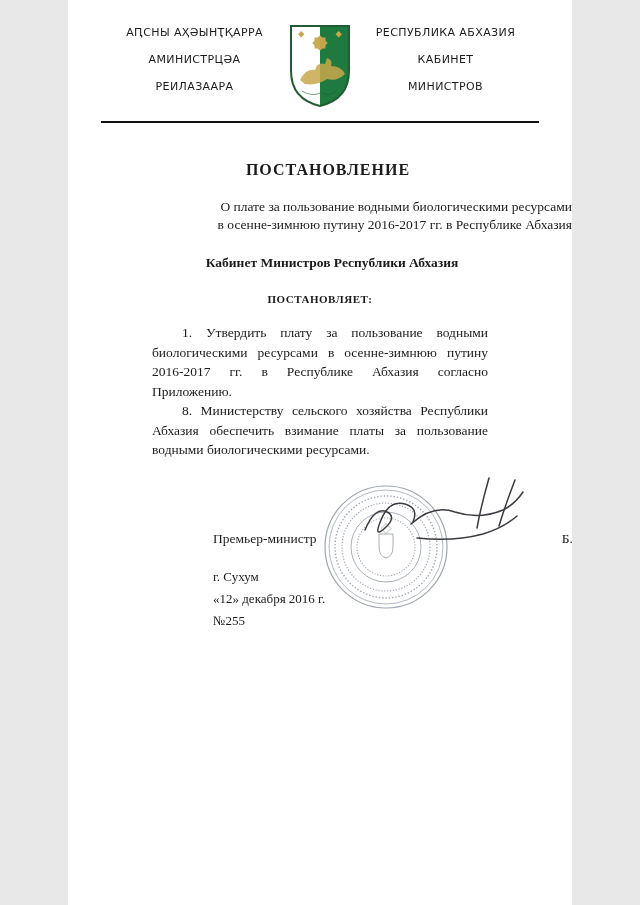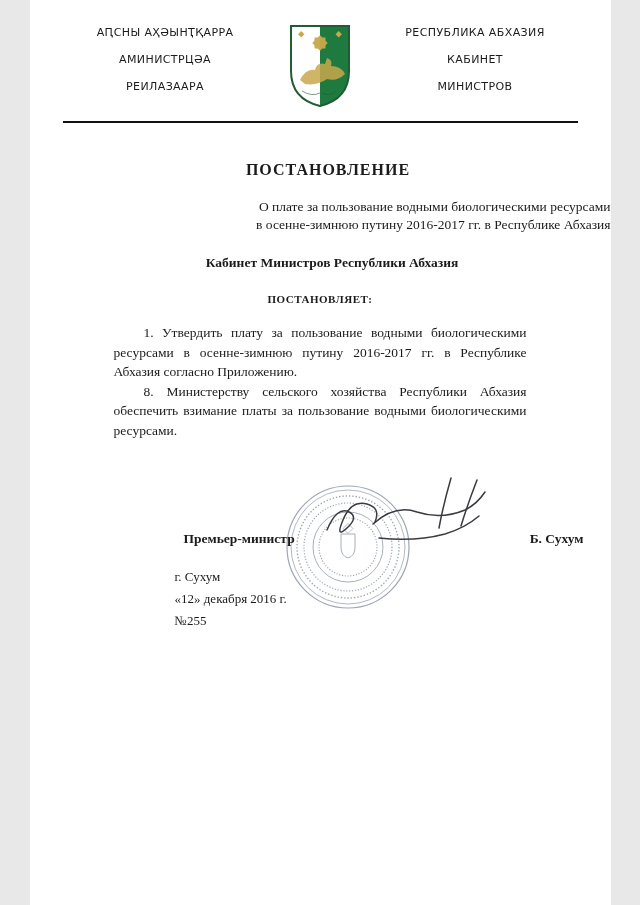--- a/index.html
+++ b/index.html
@@ -1,18 +1,18 @@
 <!DOCTYPE html>
 <html><head>
 <meta charset="utf-8">
 <style>
   html,body { margin:0; padding:0; background:#e8e8e8; }
   .page {
     position:relative;
-    width:581px; height:905px;
+    width:504px; height:905px;
     margin:0 auto;
     background:#ffffff;
     color:#1b1b1b;
     font-family:"Liberation Serif","DejaVu Serif",serif;
     overflow:hidden;
     box-sizing:border-box;
   }
   
   .doc-header {
     display:flex; justify-content:space-between; align-items:flex-start;
@@ -49,23 +49,23 @@
   }
   
   .doc-body {
     margin:18px 84px 0 84px;
     font-size:13.5px; line-height:19.5px;
     text-align:justify;
   }
   .doc-body p { margin:0; text-indent:30px; }
   
   .sig-row {
-    position:absolute; top:531px; left:154px; width:400px;
+    position:absolute; top:531px; left:145px; width:400px;
     display:flex; justify-content:space-between;
-    font-size:13.5px; font-weight:bold; z-index:3;
+    font-size:13.5px; font-weight:normal; z-index:3;
   }
   .stamp-sig { position:absolute; top:472px; left:231px; z-index:2; }
   .foot-line { position:absolute; left:145px; font-size:13px; z-index:3; }
   .foot-city   { top:569px; }
   .foot-date   { top:591px; }
   .foot-number { top:613px; }
 </style>
 </head>
 <body>
 

